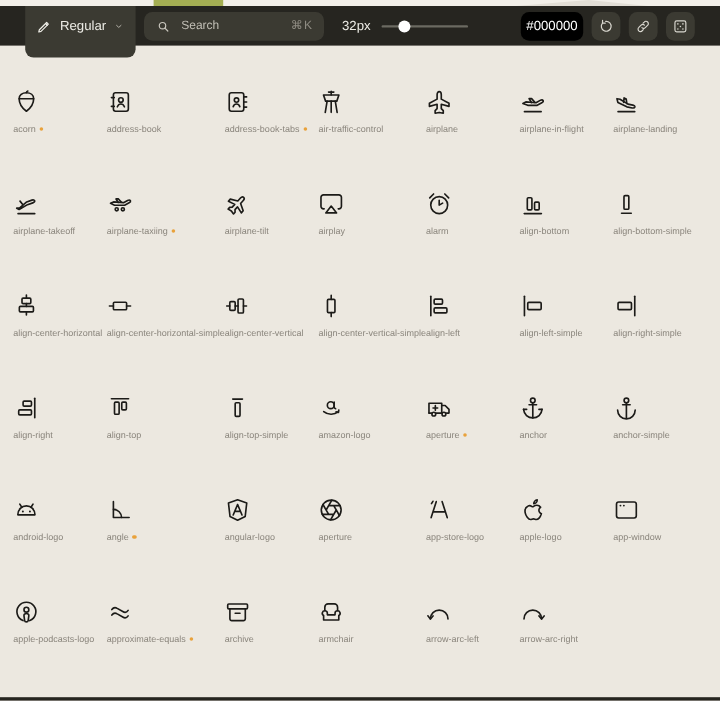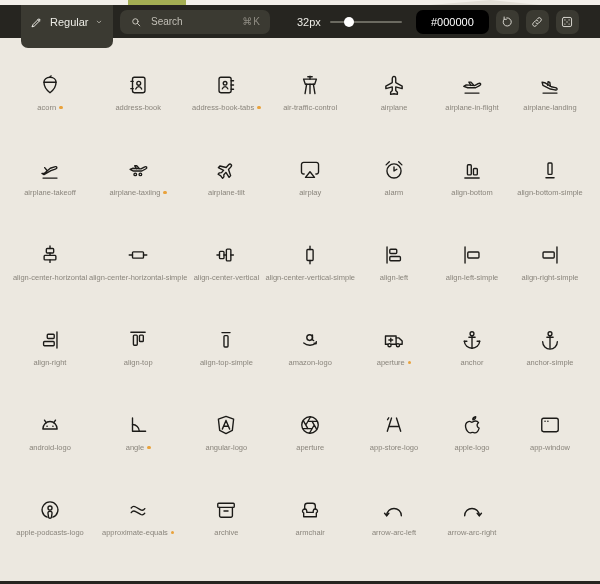--- a/index.html
+++ b/index.html
@@ -21,37 +21,37 @@
   .ctl{background:#3B3A32;border-radius:7px;height:24px;display:flex;align-items:center;}
   .dropdown{padding:14px 9px;gap:6px;color:#EDECE6;font-size:11px;cursor:pointer;min-width:74px;}
   .dropdown .chev{width:8px;height:8px;color:#B9B6AD;}
   .searchbox{flex:0 0 132px;padding:0 9px;gap:6px;color:#C9C6BD;}
   .searchbox input{
     background:transparent;border:none;outline:none;color:#EDECE6;
     font-size:10px;width:70px;font-family:inherit;
   }
   .searchbox input::placeholder{color:#C2BFB6;}
   .shortcut{margin-left:auto;font-size:10px;color:#8F8C83;letter-spacing:1px;}
-  .sizegroup{display:flex;align-items:center;gap:9px;margin-left:20px;justify-content:space-between;}
+  .sizegroup{display:flex;align-items:center;gap:9px;margin-left:8px;justify-content:space-between;}
   .sizelabel{color:#EDECE6;font-size:11px;}
   .slider{position:relative;width:72px;height:24px;cursor:pointer;}
   .slider .track{position:absolute;left:0;right:0;top:11px;height:2.5px;border-radius:2px;background:#6B6A61;}
   .slider .thumb{position:absolute;top:7px;width:10px;height:10px;border-radius:50%;background:#FFFFFF;}
   .spacer{flex:1;}
-  .colorpill{background:#000;border-radius:7px;height:24px;width:76px;display:flex;align-items:center;justify-content:center;color:#FFF;font-size:11px;cursor:pointer;}
+  .colorpill{background:#000;border-radius:7px;height:24px;width:52px;display:flex;align-items:center;justify-content:center;color:#FFF;font-size:11px;cursor:pointer;}
   .iconbtn{width:24px;height:24px;justify-content:center;color:#D8D6CE;cursor:pointer;}
   .ticon{fill:none;stroke:currentColor;stroke-width:1.7;stroke-linecap:round;stroke-linejoin:round;}
   .ticon{width:14px;height:14px;display:block;}
   .ticon.small{width:8px;height:8px;stroke-width:2.4;}
   
   .grid{
     display:grid;grid-template-columns:repeat(7,1fr);grid-auto-rows:85px;
     padding:20px 11px 0;
   }
-  .cell{display:flex;flex-direction:column;align-items:center;padding-top:16px;cursor:pointer;}
+  .cell{display:flex;flex-direction:column;padding-top:16px;cursor:pointer;}
   .glyph{width:22px;height:22px;color:#1C1B18;fill:none;stroke:currentColor;stroke-width:1.5;stroke-linecap:round;stroke-linejoin:round;display:block;}
   .label-row{display:flex;align-items:center;gap:3px;margin-top:7px;}
   .label{font-size:7.5px;color:#8A857C;white-space:nowrap;}
   .dot{width:3.5px;height:3.5px;border-radius:50%;background:var(--accent,#E9A23B);display:none;}
   .cell.is-new .dot{display:block;}
   .bottombar{position:absolute;left:0;right:0;bottom:0;height:3px;background:#262520;}
 </style>
 </head>
 <body>
 

